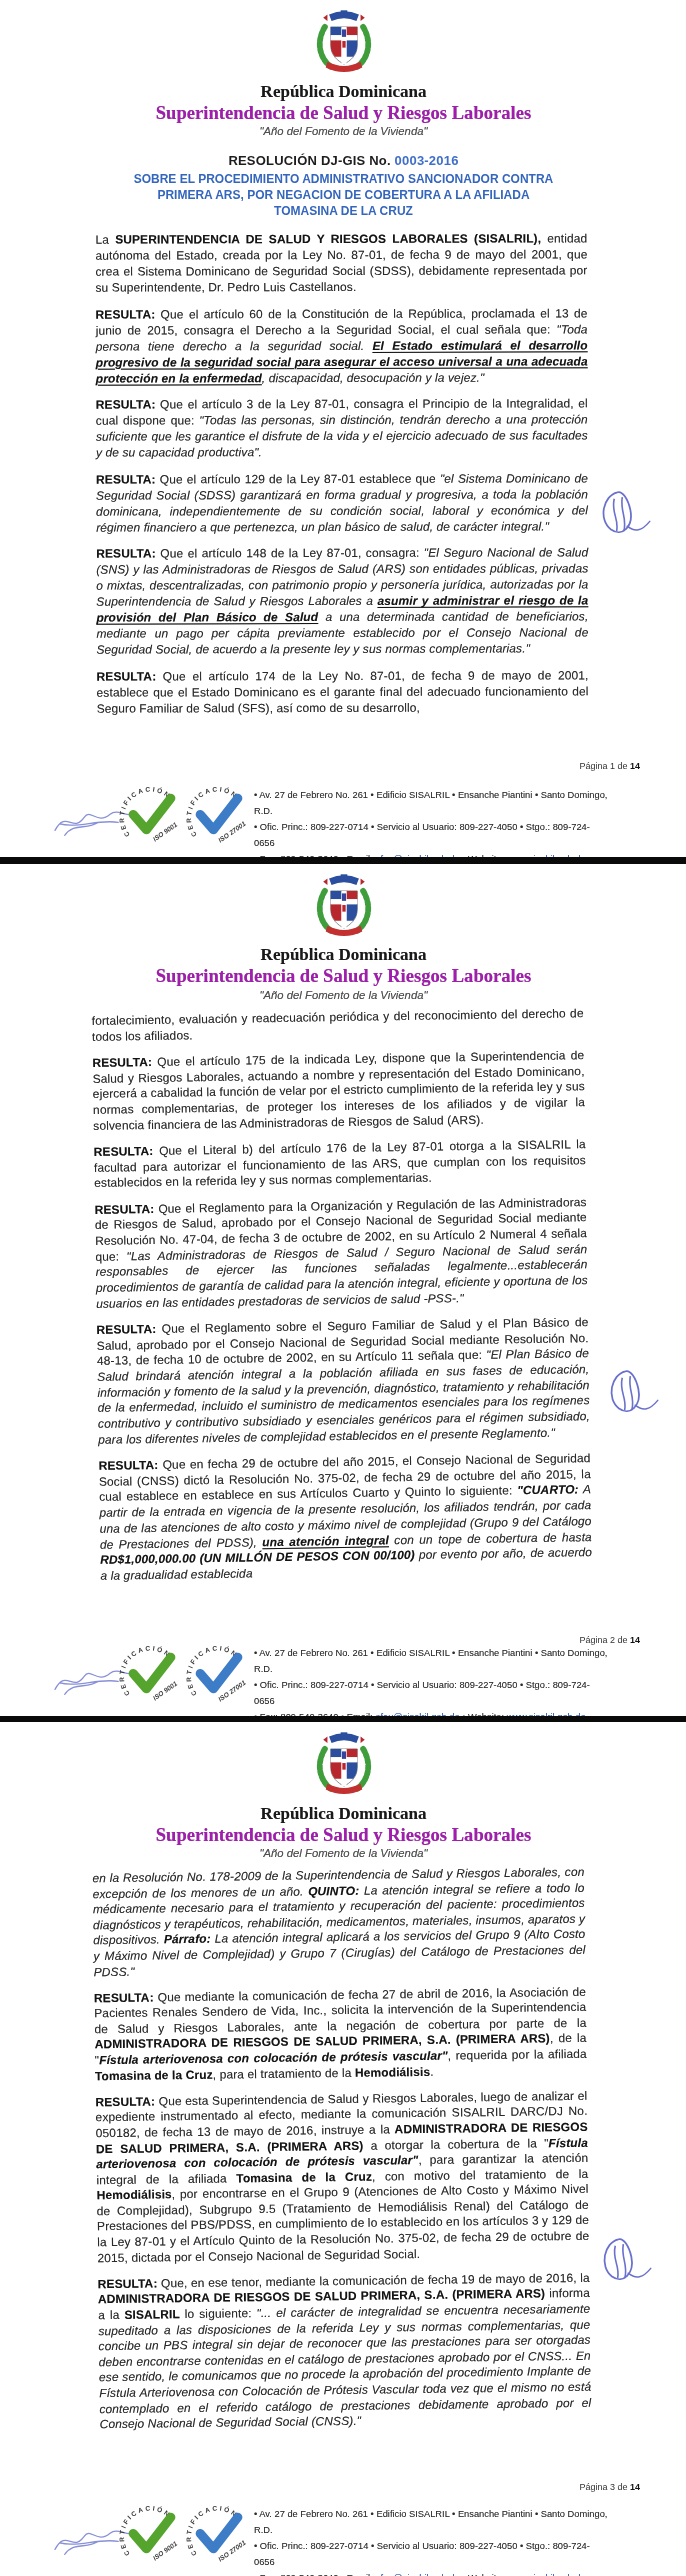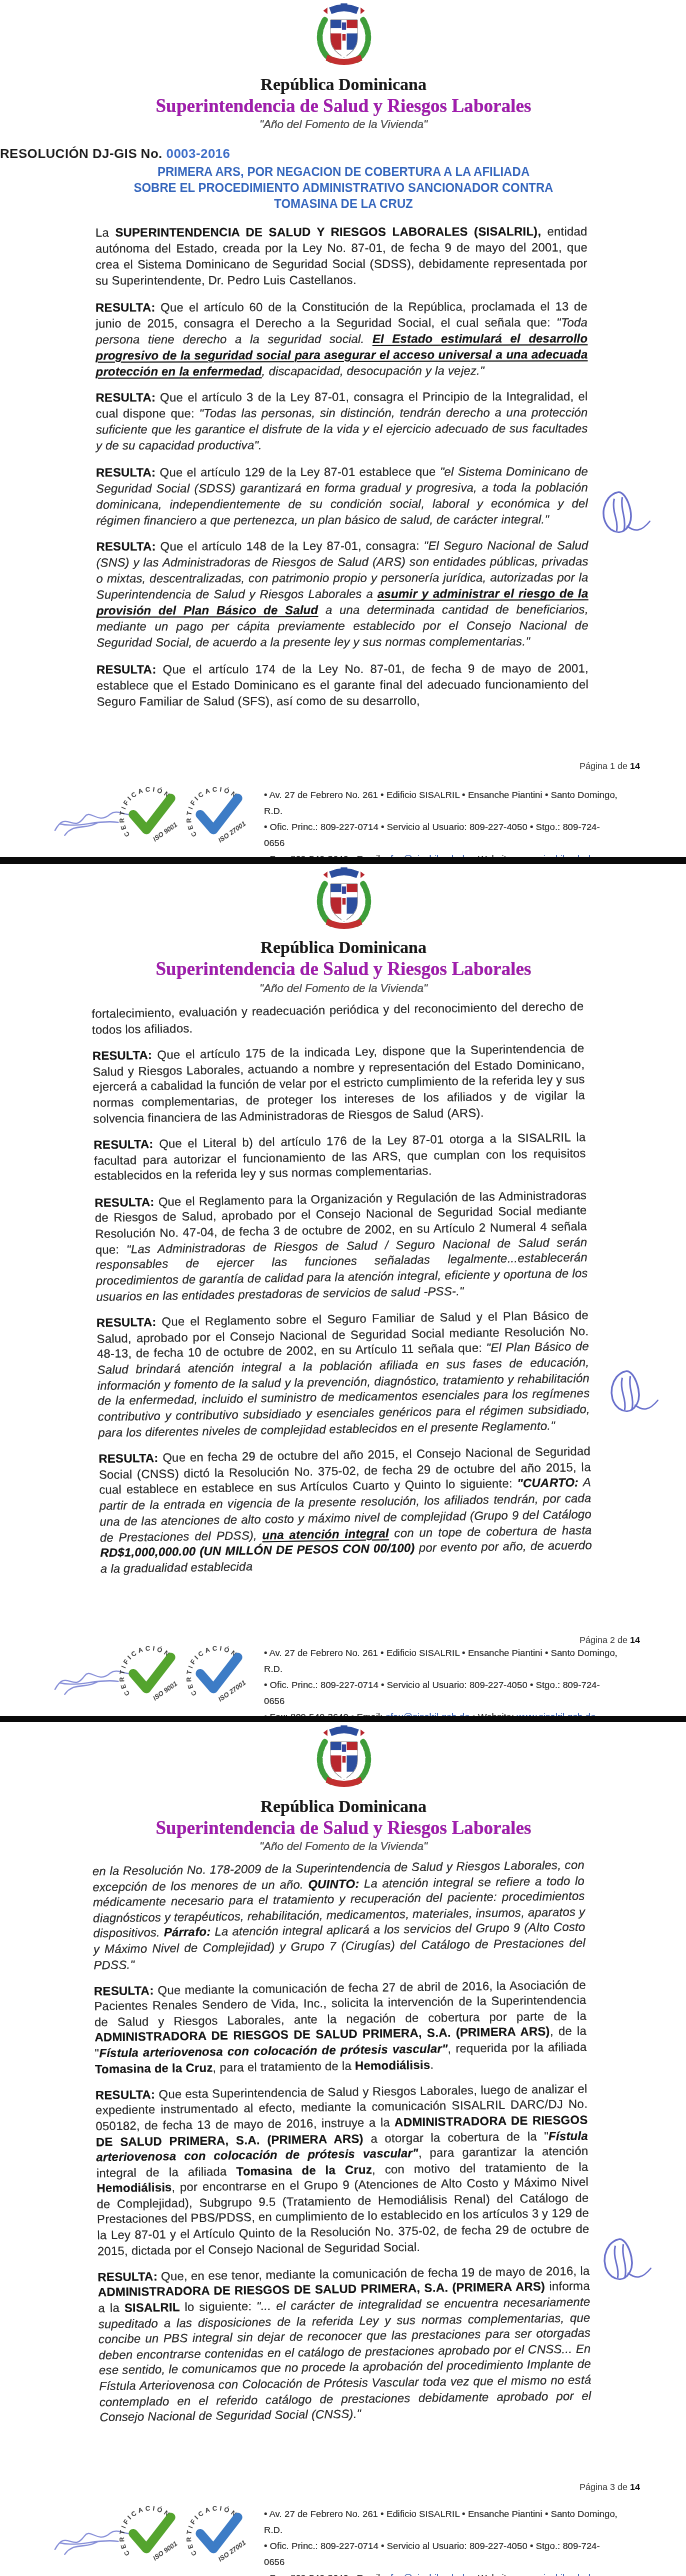--- a/index.html
+++ b/index.html
@@ -4,27 +4,27 @@
 <style>
   html,body{margin:0;padding:0;background:#ffffff;}
   .doc{width:687px;height:2576px;position:relative;background:#ffffff;
        font-family:"Liberation Sans",sans-serif;color:#262626;}
   .page{position:relative;overflow:hidden;background:#fff;}
   #page1{height:857px}
   #page2{height:852px}
   #page3{height:854px}
   .sep{height:6.5px;background:#0a0a0a;}
   
-  .hdr{text-align:center;padding-top:0;text-shadow:0 0 0.4px rgba(30,30,30,.45);}
+  .hdr{text-align:center;padding-top:7px;text-shadow:0 0 0.4px rgba(30,30,30,.45);}
   .crest{width:70px;height:73px;display:block;margin:0 auto;}
   .h-country{font-family:"Liberation Serif",serif;font-weight:bold;font-size:17px;color:#191919;margin-top:1.6px;}
   .h-inst{font-family:"Liberation Serif",serif;font-weight:bold;font-size:18.6px;color:#a21caf;}
   .h-motto{font-style:italic;font-size:11.3px;color:#4f4f4f;margin-top:1.6px;}
   
-  .res-head{text-align:left;font-weight:bold;font-size:13px;margin-top:16px;color:#1d1d1d;letter-spacing:0.2px;}
+  .res-head{text-align:center;font-weight:bold;font-size:13px;margin-top:16px;color:#1d1d1d;letter-spacing:0.2px;}
   .res-num{color:#3f6fc8;}
   .res-sub{text-align:center;font-weight:bold;font-size:12px;color:#3566bd;line-height:16px;margin-top:2.4px;}
   
   .body{padding:0 99px 0 96px;text-align:justify;font-size:12px;line-height:16px;
         color:#2a2a2a;letter-spacing:0.1px;position:relative;z-index:1;
         text-shadow:0 0 0.4px rgba(40,40,40,.45);}
   #page1 .body{margin-top:12px;transform:rotate(-0.15deg);}
   #page2 .body{margin-top:9px;transform:rotate(-0.9deg);font-size:12px;line-height:15.7px;}
   #page3 .body{margin-top:9px;transform:rotate(-0.75deg);font-size:12px;line-height:15.6px;}
   .para{margin:0 0 10.5px 0;}
@@ -41,21 +41,21 @@
   .foot{position:absolute;left:0;bottom:1.6px;height:75px;width:100%;z-index:2;}
   .sig{position:absolute;left:50px;top:18px;width:91px;height:47px;}
   .badge{position:absolute;top:1.6px;width:65px;height:65px;}
   .badge.g{left:118px;}
   .badge.b{left:185px;}
   .ring-text{font-size:6.5px;letter-spacing:2.1px;fill:#3a3a3a;font-weight:bold;}
   .chk{fill:none;stroke-width:9;stroke-linecap:round;stroke-linejoin:round;}
   .badge.g .chk{stroke:#54a42e;}
   .badge.b .chk{stroke:#3d7cc6;}
   .iso-label{font-size:6.5px;font-weight:bold;font-style:italic;fill:#3c3c3c;}
-  .f-contact{position:absolute;left:264px;top:6.5px;width:356px;font-size:9.3px;
+  .f-contact{position:absolute;left:254px;top:6.5px;width:356px;font-size:9.3px;
              color:#2d2d2d;line-height:16px;text-shadow:0 0 0.3px rgba(40,40,40,.4);}
   .f-link{color:#2d5bbd;text-decoration:underline;cursor:pointer;}
   
   .initials{position:absolute;width:63px;height:65px;z-index:3;}
   #page1 .initials{left:590px;top:484px;}
   #page2 .initials{left:598px;top:499px;}
   #page3 .initials{left:591px;top:509px;}
 </style>
 </head>
 <body>
@@ -100,22 +100,22 @@
         </svg>
       <div class="h-country">República Dominicana</div>
       <div class="h-inst">Superintendencia de Salud y Riesgos Laborales</div>
       <div class="h-motto">"Año del Fomento de la Vivienda"</div>
     </div>
     <div class="res-head">
       <span>RESOLUCIÓN DJ-GIS No.</span>
       <span class="res-num">0003-2016</span>
     </div>
     <div class="res-sub">
+      <div>SOBRE EL PROCEDIMIENTO ADMINISTRATIVO SANCIONADOR CONTRA</div>
       <div>PRIMERA ARS, POR NEGACION DE COBERTURA A LA AFILIADA</div>
-      <div>SOBRE EL PROCEDIMIENTO ADMINISTRATIVO SANCIONADOR CONTRA</div>
       <div>TOMASINA DE LA CRUZ</div>
     </div>
     <div class="body">
         <p class="para"><span>La </span><span class="sb">SUPERINTENDENCIA DE SALUD Y RIESGOS LABORALES (SISALRIL),</span><span> entidad autónoma del Estado, creada por la Ley No. 87-01, de fecha 9 de mayo del 2001, que crea el Sistema Dominicano de Seguridad Social (SDSS), debidamente representada por su Superintendente, Dr. Pedro Luis Castellanos.</span></p>
         <p class="para"><span class="sb">RESULTA:</span><span> Que el artículo 60 de la Constitución de la República, proclamada el 13 de junio de 2015, consagra el Derecho a la Seguridad Social, el cual señala que: </span><span class="si">"Toda persona tiene derecho a la seguridad social. </span><span class="sb si su">El Estado estimulará el desarrollo progresivo de la seguridad social para asegurar el acceso universal a una adecuada protección en la enfermedad</span><span class="si">, discapacidad, desocupación y la vejez."</span></p>
         <p class="para"><span class="sb">RESULTA:</span><span> Que el artículo 3 de la Ley 87-01, consagra el Principio de la Integralidad, el cual dispone que: </span><span class="si">"Todas las personas, sin distinción, tendrán derecho a una protección suficiente que les garantice el disfrute de la vida y el ejercicio adecuado de sus facultades y de su capacidad productiva".</span></p>
         <p class="para"><span class="sb">RESULTA:</span><span> Que el artículo 129 de la Ley 87-01 establece que </span><span class="si">"el Sistema Dominicano de Seguridad Social (SDSS) garantizará en forma gradual y progresiva, a toda la población dominicana, independientemente de su condición social, laboral y económica y del régimen financiero a que pertenezca, un plan básico de salud, de carácter integral."</span></p>
         <p class="para"><span class="sb">RESULTA:</span><span> Que el artículo 148 de la Ley 87-01, consagra: </span><span class="si">"El Seguro Nacional de Salud (SNS) y las Administradoras de Riesgos de Salud (ARS) son entidades públicas, privadas o mixtas, descentralizadas, con patrimonio propio y personería jurídica, autorizadas por la Superintendencia de Salud y Riesgos Laborales a </span><span class="sb si su">asumir y administrar el riesgo de la provisión del Plan Básico de Salud</span><span class="si"> a una determinada cantidad de beneficiarios, mediante un pago per cápita previamente establecido por el Consejo Nacional de Seguridad Social, de acuerdo a la presente ley y sus normas complementarias."</span></p>
         <p class="para"><span class="sb">RESULTA:</span><span> Que el artículo 174 de la Ley No. 87-01, de fecha 9 de mayo de 2001, establece que el Estado Dominicano es el garante final del adecuado funcionamiento del Seguro Familiar de Salud (SFS), así como de su desarrollo,</span></p>
       </div>

